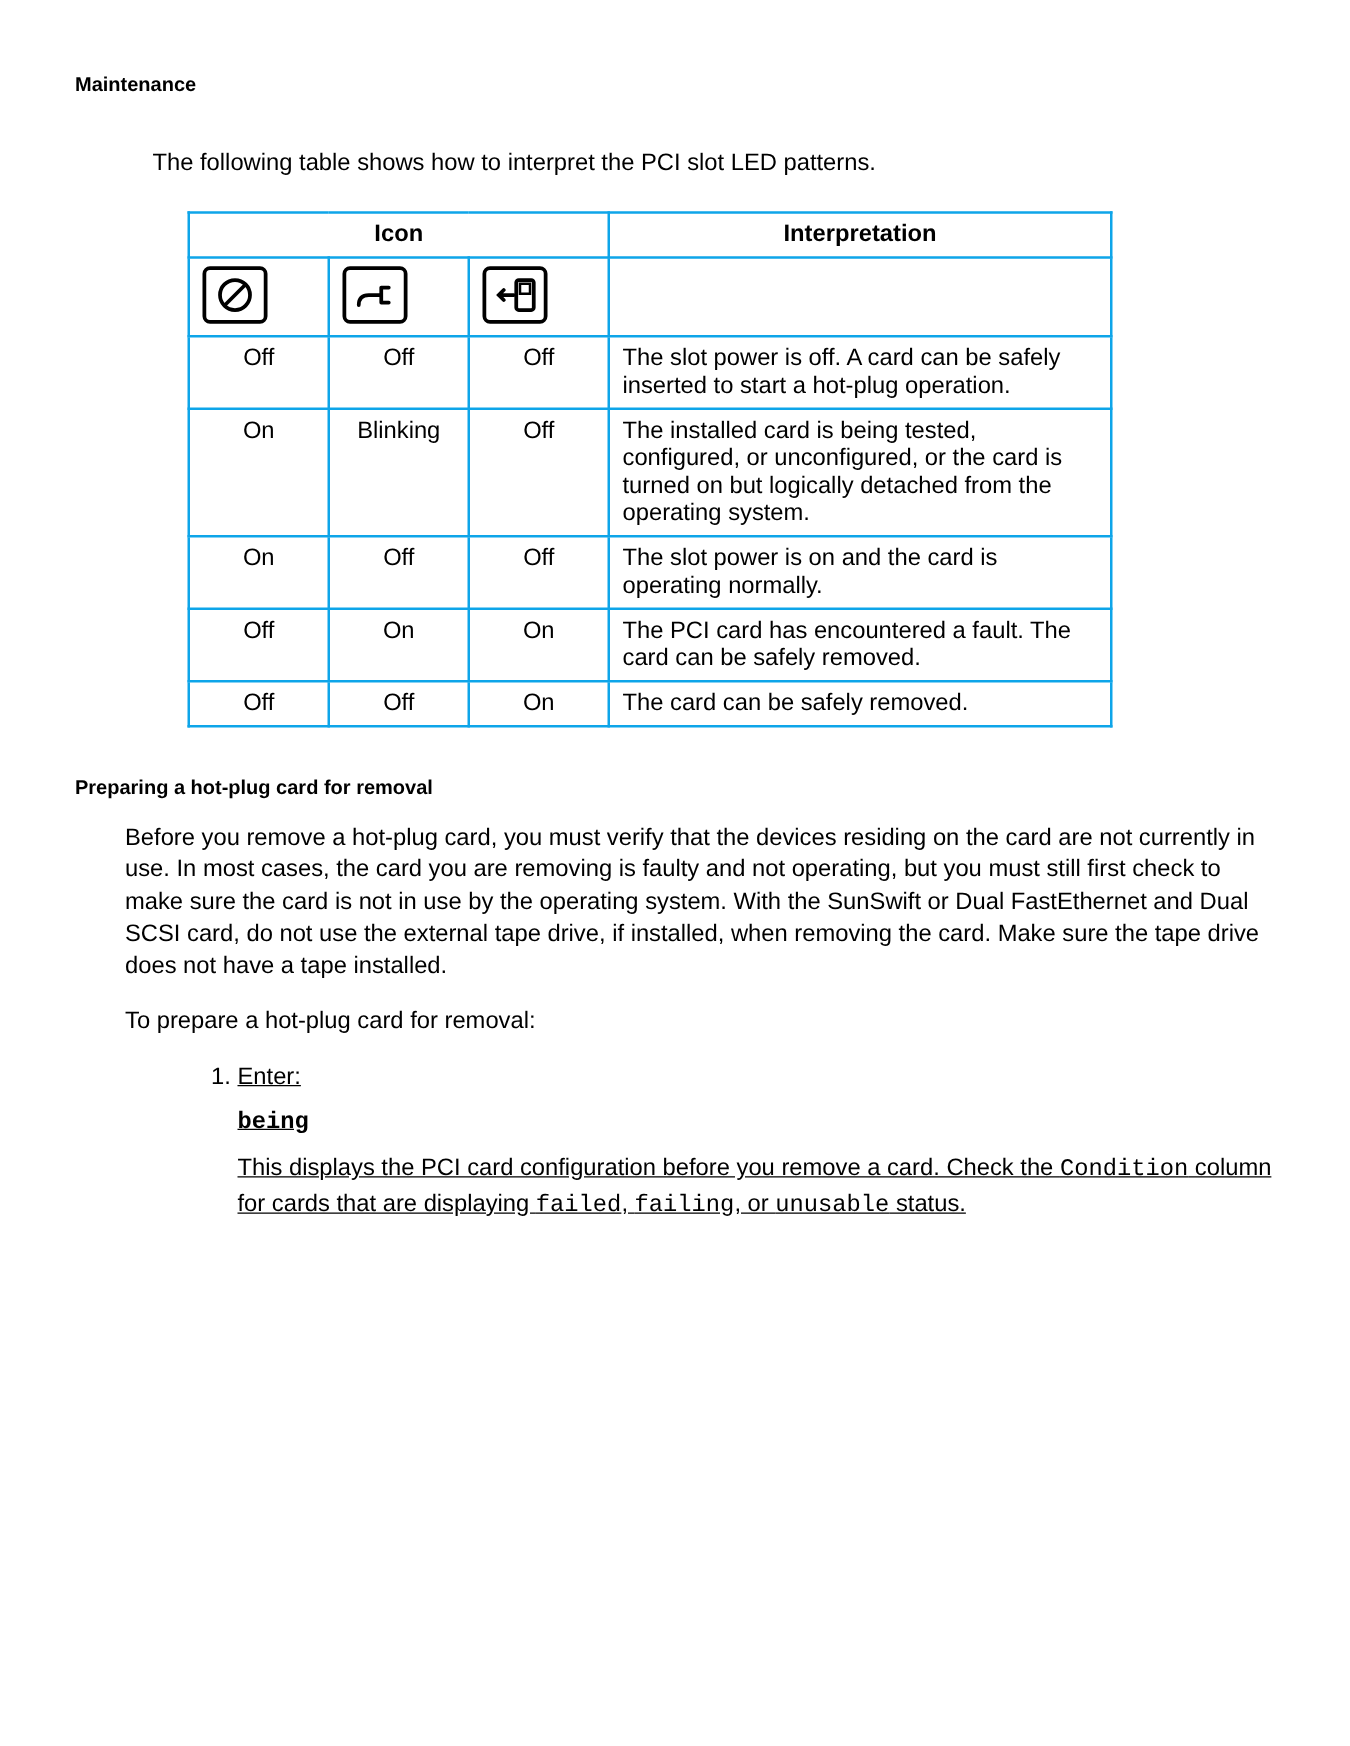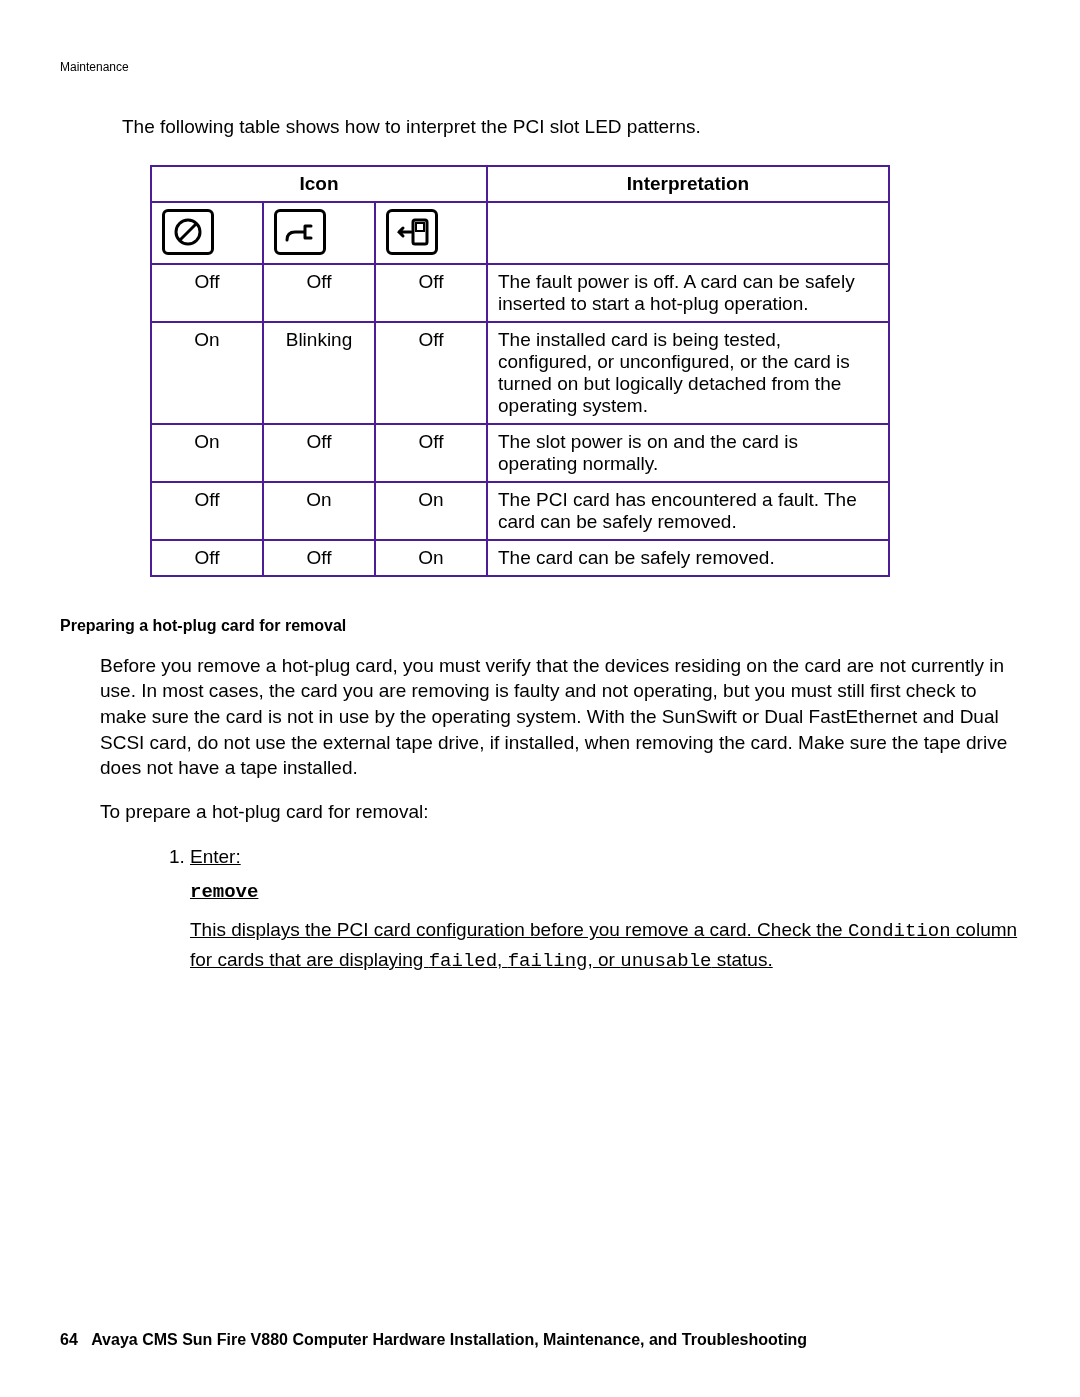--- a/index.html
+++ b/index.html
@@ -12,38 +12,38 @@
     color: #000;
   }
   .page {
     padding: 60px 60px 40px 60px;
     box-sizing: border-box;
     width: 100%;
     height: 100%;
     position: relative;
   }
   .running-head {
-    font-size: 12px;
-    font-weight: normal;
+    font-size: 16px;
+    font-weight: bold;
     margin-bottom: 40px;
   }
   .bodytext {
     font-size: 19px;
     margin-left: 62px;
     margin-bottom: 25px;
     line-height: 1.35;
   }
   table.led {
     border-collapse: collapse;
     margin-left: 90px;
     margin-bottom: 40px;
     width: 740px;
   }
   table.led th, table.led td {
-    border: 2px solid #4c1d95;
+    border: 2px solid #0ea5e9;
     padding: 6px 10px;
     font-size: 19px;
     vertical-align: top;
     text-align: left;
   }
   table.led th {
     font-weight: bold;
     text-align: center;
   }
   table.led td.c {
@@ -142,21 +142,21 @@
             <path d="M22 20 L10 20 M14 16 L10 20 L14 24" fill="none" stroke="#000" stroke-width="3" stroke-linecap="round"></path>
           </svg>
         </span>
       </td>
       <td></td>
     </tr>
     <tr>
       <td class="c">Off</td>
       <td class="c">Off</td>
       <td class="c">Off</td>
-      <td>The fault power is off. A card can be safely inserted to start a hot-plug operation.</td>
+      <td>The slot power is off. A card can be safely inserted to start a hot-plug operation.</td>
     </tr>
     <tr>
       <td class="c">On</td>
       <td class="c">Blinking</td>
       <td class="c">Off</td>
       <td>The installed card is being tested, configured, or unconfigured, or the card is turned on but logically detached from the operating system.</td>
     </tr>
     <tr>
       <td class="c">On</td>
       <td class="c">Off</td>
@@ -180,22 +180,19 @@
 
   <h2 class="section">Preparing a hot-plug card for removal</h2>
 
   <div class="bodytext2">Before you remove a hot-plug card, you must verify that the devices residing on the card are not currently in use. In most cases, the card you are removing is faulty and not operating, but you must still first check to make sure the card is not in use by the operating system. With the SunSwift or Dual FastEthernet and Dual SCSI card, do not use the external tape drive, if installed, when removing the card. Make sure the tape drive does not have a tape installed.</div>
 
   <div class="bodytext2">To prepare a hot-plug card for removal:</div>
 
   <ol class="steps">
     <li>
       <span>Enter:</span>
-      <span class="cmd">remove</span>
+      <span class="cmd">being</span>
       <span>This displays the PCI card configuration before you remove a card. Check the </span><span class="mono">Condition</span><span> column for cards that are displaying </span><span class="mono">failed</span><span>, </span><span class="mono">failing</span><span>, or </span><span class="mono">unusable</span><span> status.</span>
     </li>
   </ol>
 
-  <div class="footer">
-    <span>64</span>&nbsp;&nbsp;&nbsp;<span>Avaya CMS Sun Fire V880 Computer Hardware Installation, Maintenance, and Troubleshooting</span>
-  </div>
 
 </div>
 
 </body></html>

